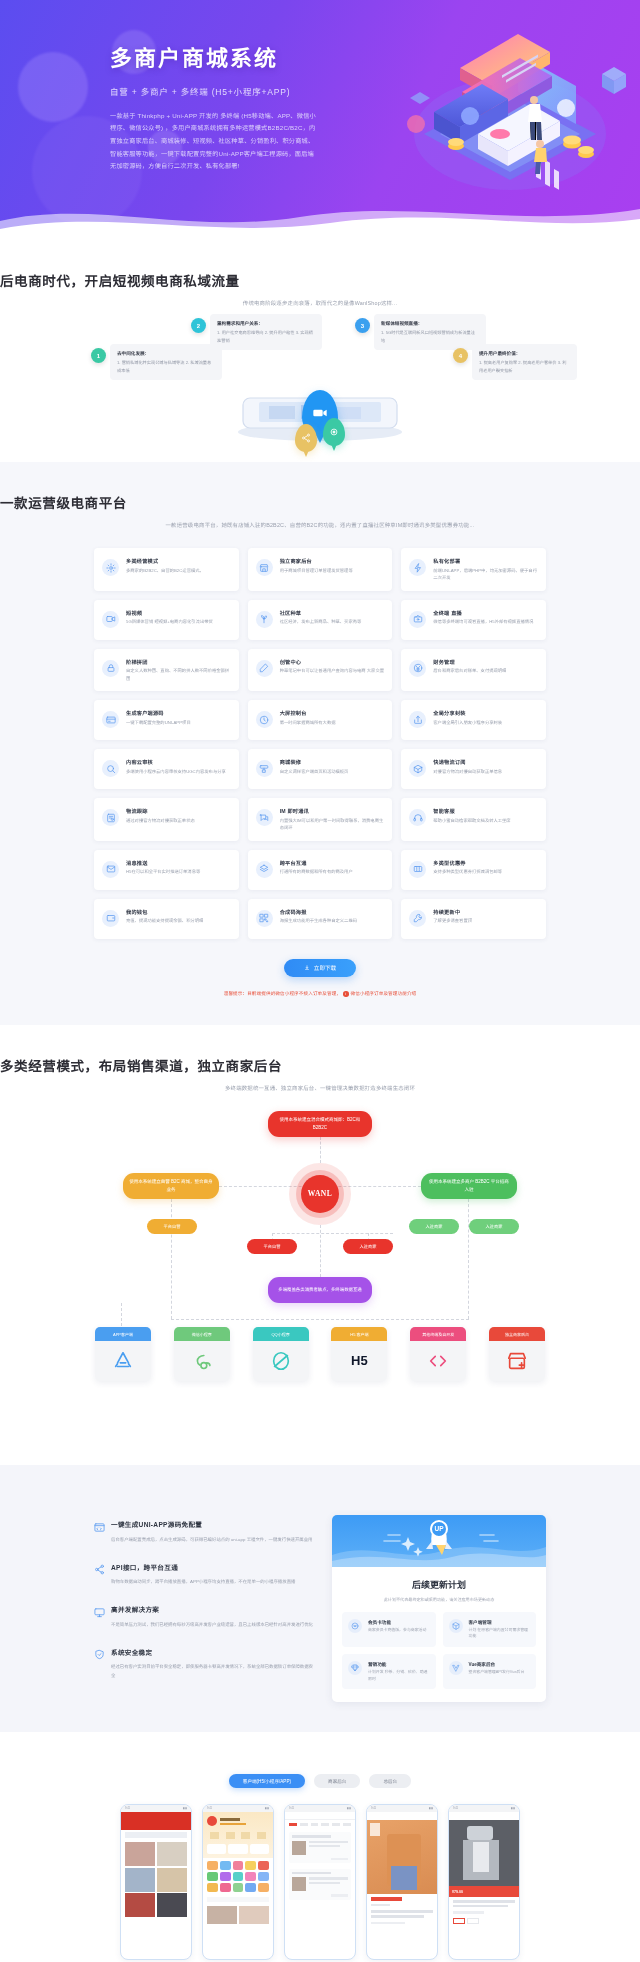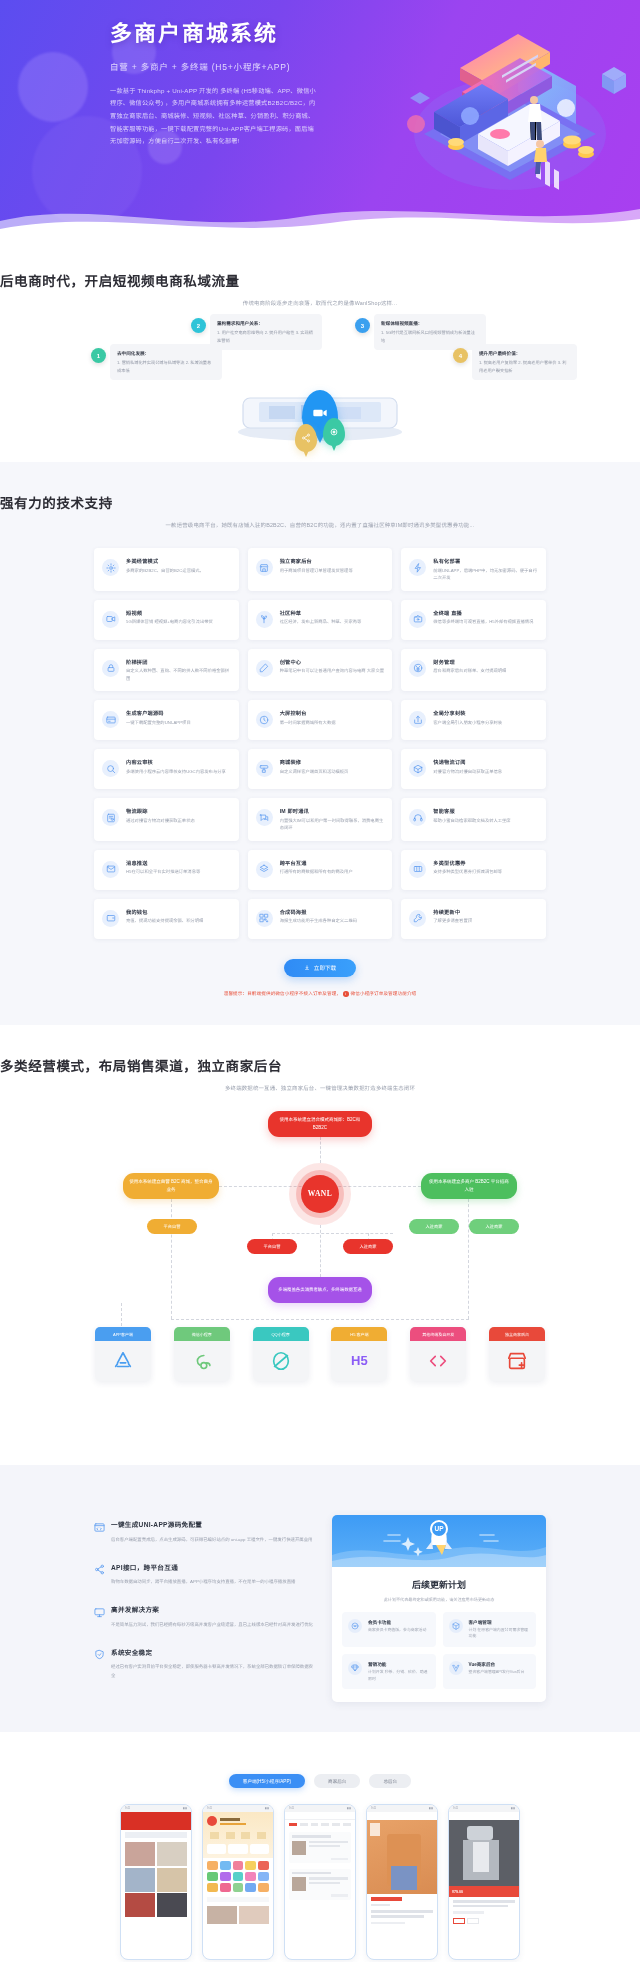--- a/index.html
+++ b/index.html
@@ -10,21 +10,21 @@
   .hero{position:relative;height:236px;overflow:hidden;
         background:linear-gradient(115deg,#5b4df0 0%,#7a46ee 38%,#9b44f0 62%,#a93ff0 100%);}
   .hero-glow{position:absolute;border-radius:50%;filter:blur(1px);opacity:.28;}
   .hg1{width:70px;height:70px;left:18px;top:52px;background:#b49bff;}
   .hg2{width:110px;height:110px;left:32px;top:116px;background:#8f6ef5;opacity:.22;}
   .hg3{width:44px;height:44px;left:112px;top:30px;background:#c8b6ff;opacity:.2;}
   .hg4{width:34px;height:34px;left:148px;top:130px;background:#d2c4ff;opacity:.18;}
   .hero-inner{position:relative;display:flex;height:100%;padding:14px 18px 0 110px;}
   .hero-copy{width:210px;padding-top:6px;}
   .hero-title{font-size:22px;font-weight:700;color:#fff;letter-spacing:2px;line-height:1.25;
-              text-shadow:0 2px 6px rgba(60,20,140,.35);}
+              text-shadow:0 2px 6px rgba(60,20,140,.35);margin-top:25px;}
   .hero-sub{margin-top:12px;font-size:8.5px;color:#e3dafd;letter-spacing:.8px;}
   .hero-desc{margin-top:13px;font-size:6.2px;line-height:2.05;color:#ddd2fb;letter-spacing:.2px;}
   .hero-art{position:absolute;right:10px;top:16px;width:240px;height:200px;}
   .hero-wave{position:absolute;left:0;right:0;bottom:-1px;height:42px;}
 
   
   .sec{padding:26px 0 20px;}
   .sec-white{background:#ffffff;}
   .sec-grey{background:#f6f7fb;}
   .sec-grey2{background:#f4f5fa;}
@@ -299,21 +299,21 @@
               <circle cx="18" cy="19" r="2.4"></circle>
             <path d="M8.2 10.8l7.6-4.4M8.2 13.2l7.6 4.4"></path>
           </svg>
         </div>
       </div>
     </div>
   </div>
 </section>
 
 <section class="sec sec-grey" style="padding-top:30px;padding-bottom:28px;">
-  <h2 class="sec-title">强有力的技术支持</h2>
+  <h2 class="sec-title">一款运营级电商平台</h2>
   <p class="sec-sub" style="width:330px;margin-left:auto;margin-right:auto;">一款运营级电商平台，她既有店铺入驻的B2B2C、自营的B2C的功能，还内置了直播社区种草IM即时通讯多类型优惠券功能...</p>
 
   <div class="wrap">
     <div class="fgrid" id="feature-grid">
         <div class="fcard">
           <div class="fi">
             <svg viewBox="0 0 24 24" fill="none" stroke="#5b9bf0" stroke-width="1.8" stroke-linecap="round" stroke-linejoin="round">
               <circle cx="12" cy="12" r="3.2"></circle>
               <path d="M12 2v3M12 19v3M2 12h3M19 12h3M5 5l2 2M17 17l2 2M19 5l-2 2M7 17l-2 2"></path>
             </svg>
@@ -690,21 +690,21 @@
                 <svg viewBox="0 0 24 24" fill="none" stroke="#3ac8c0" stroke-width="1.8" stroke-linecap="round" stroke-linejoin="round">
                   <ellipse cx="12" cy="12" rx="8" ry="9" stroke="#3ac8c0"></ellipse>
                   <path d="M5 18L19 6" stroke="#3ac8c0"></path>
                 </svg>
               </span>
             </div>
           </div>
           <div class="plat">
             <div class="ph" style="background:#f0ad33">H5 客户端</div>
             <div class="pb">
-              <span class="h5txt" style="color:#8b5cf6">H5</span>
+              <span class="h5txt" style="color:#0f172a">H5</span>
             </div>
           </div>
           <div class="plat">
             <div class="ph" style="background:#ec4e7e">其他终端及自开发</div>
             <div class="pb">
               <span style="display:flex">
                 <svg viewBox="0 0 24 24" fill="none" stroke="#ec4e7e" stroke-width="1.8" stroke-linecap="round" stroke-linejoin="round">
                   <path d="M9 7l-5 5 5 5M15 7l5 5-5 5" stroke="#ec4e7e"></path>
                 </svg>
               </span>

